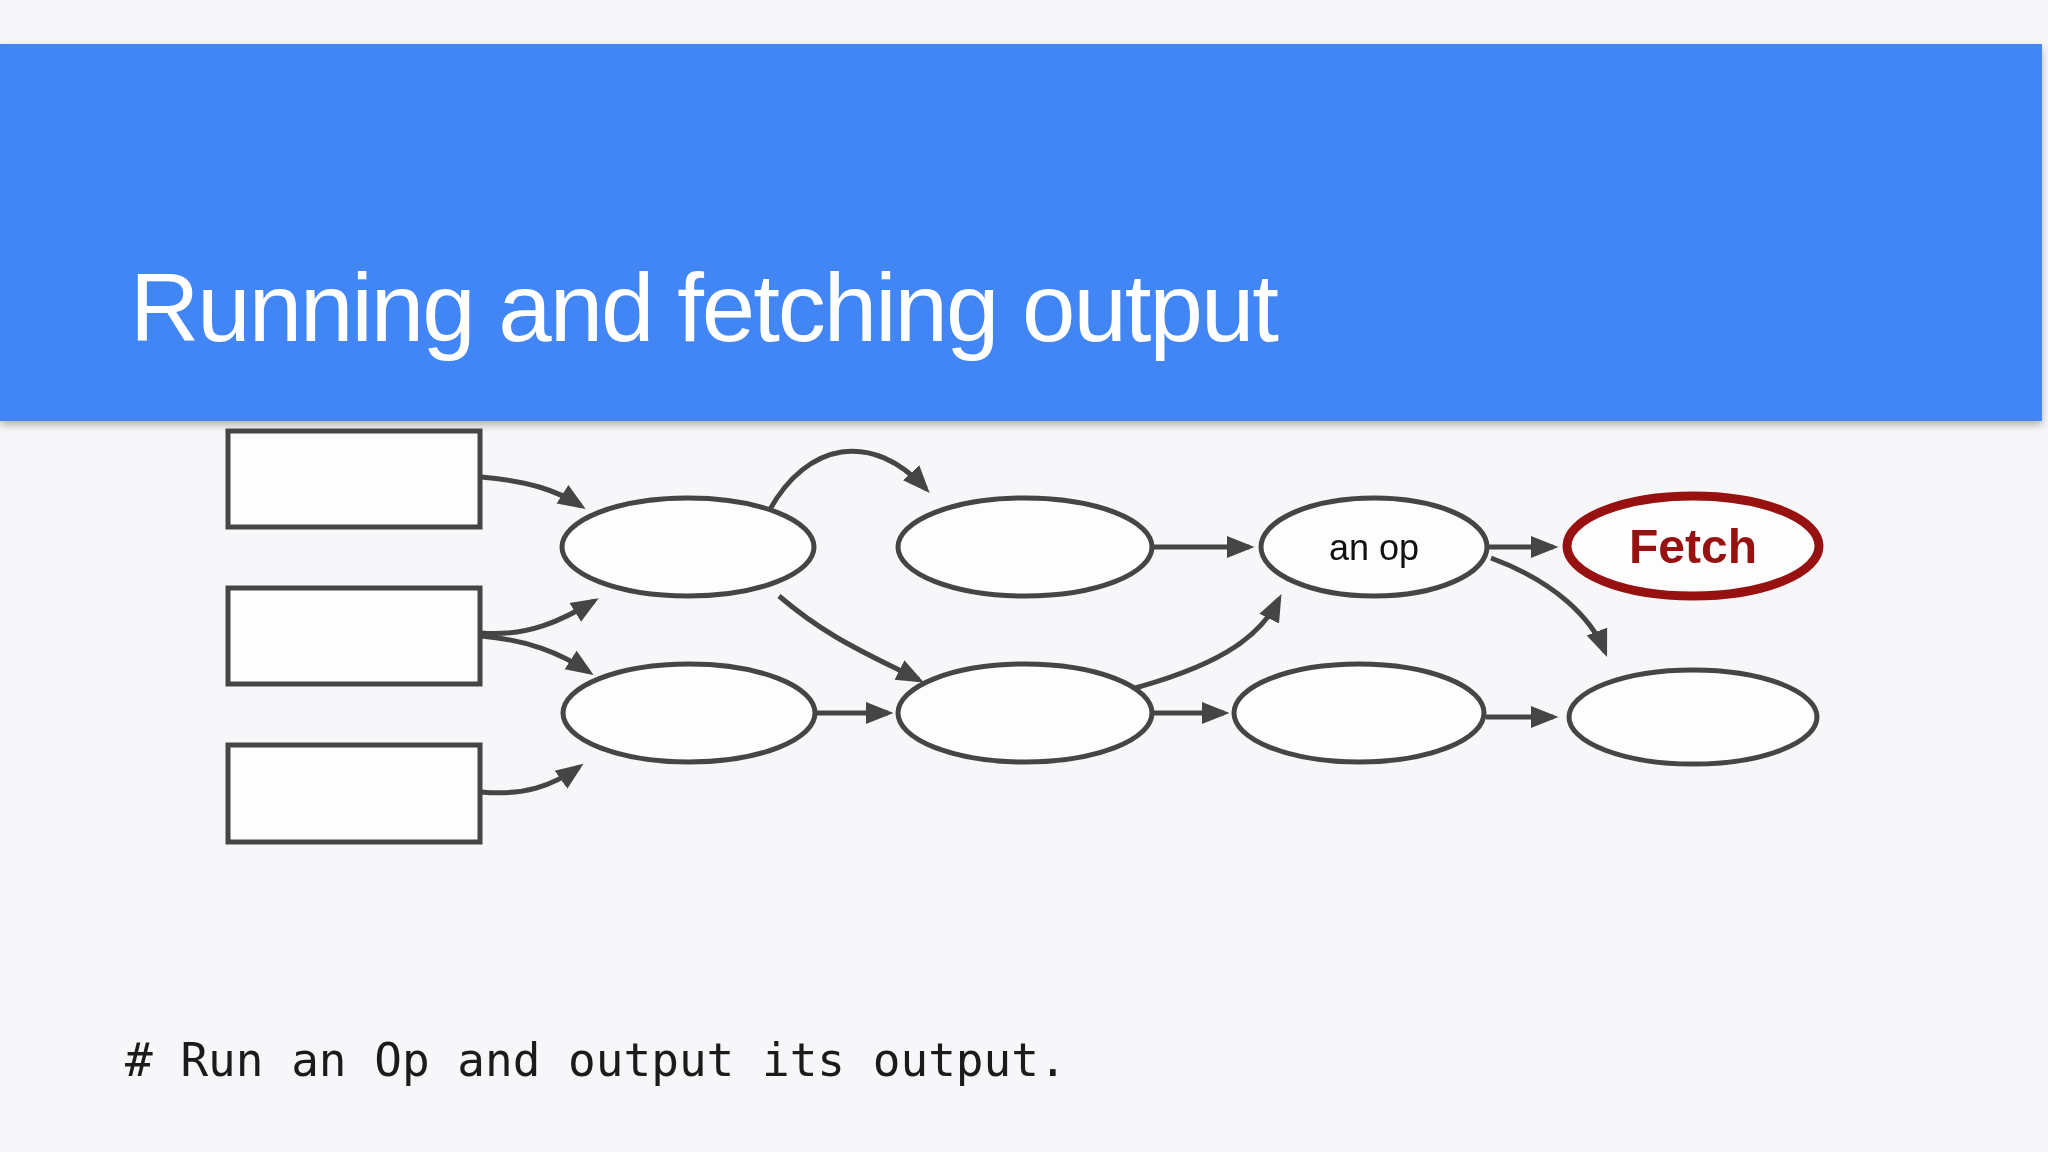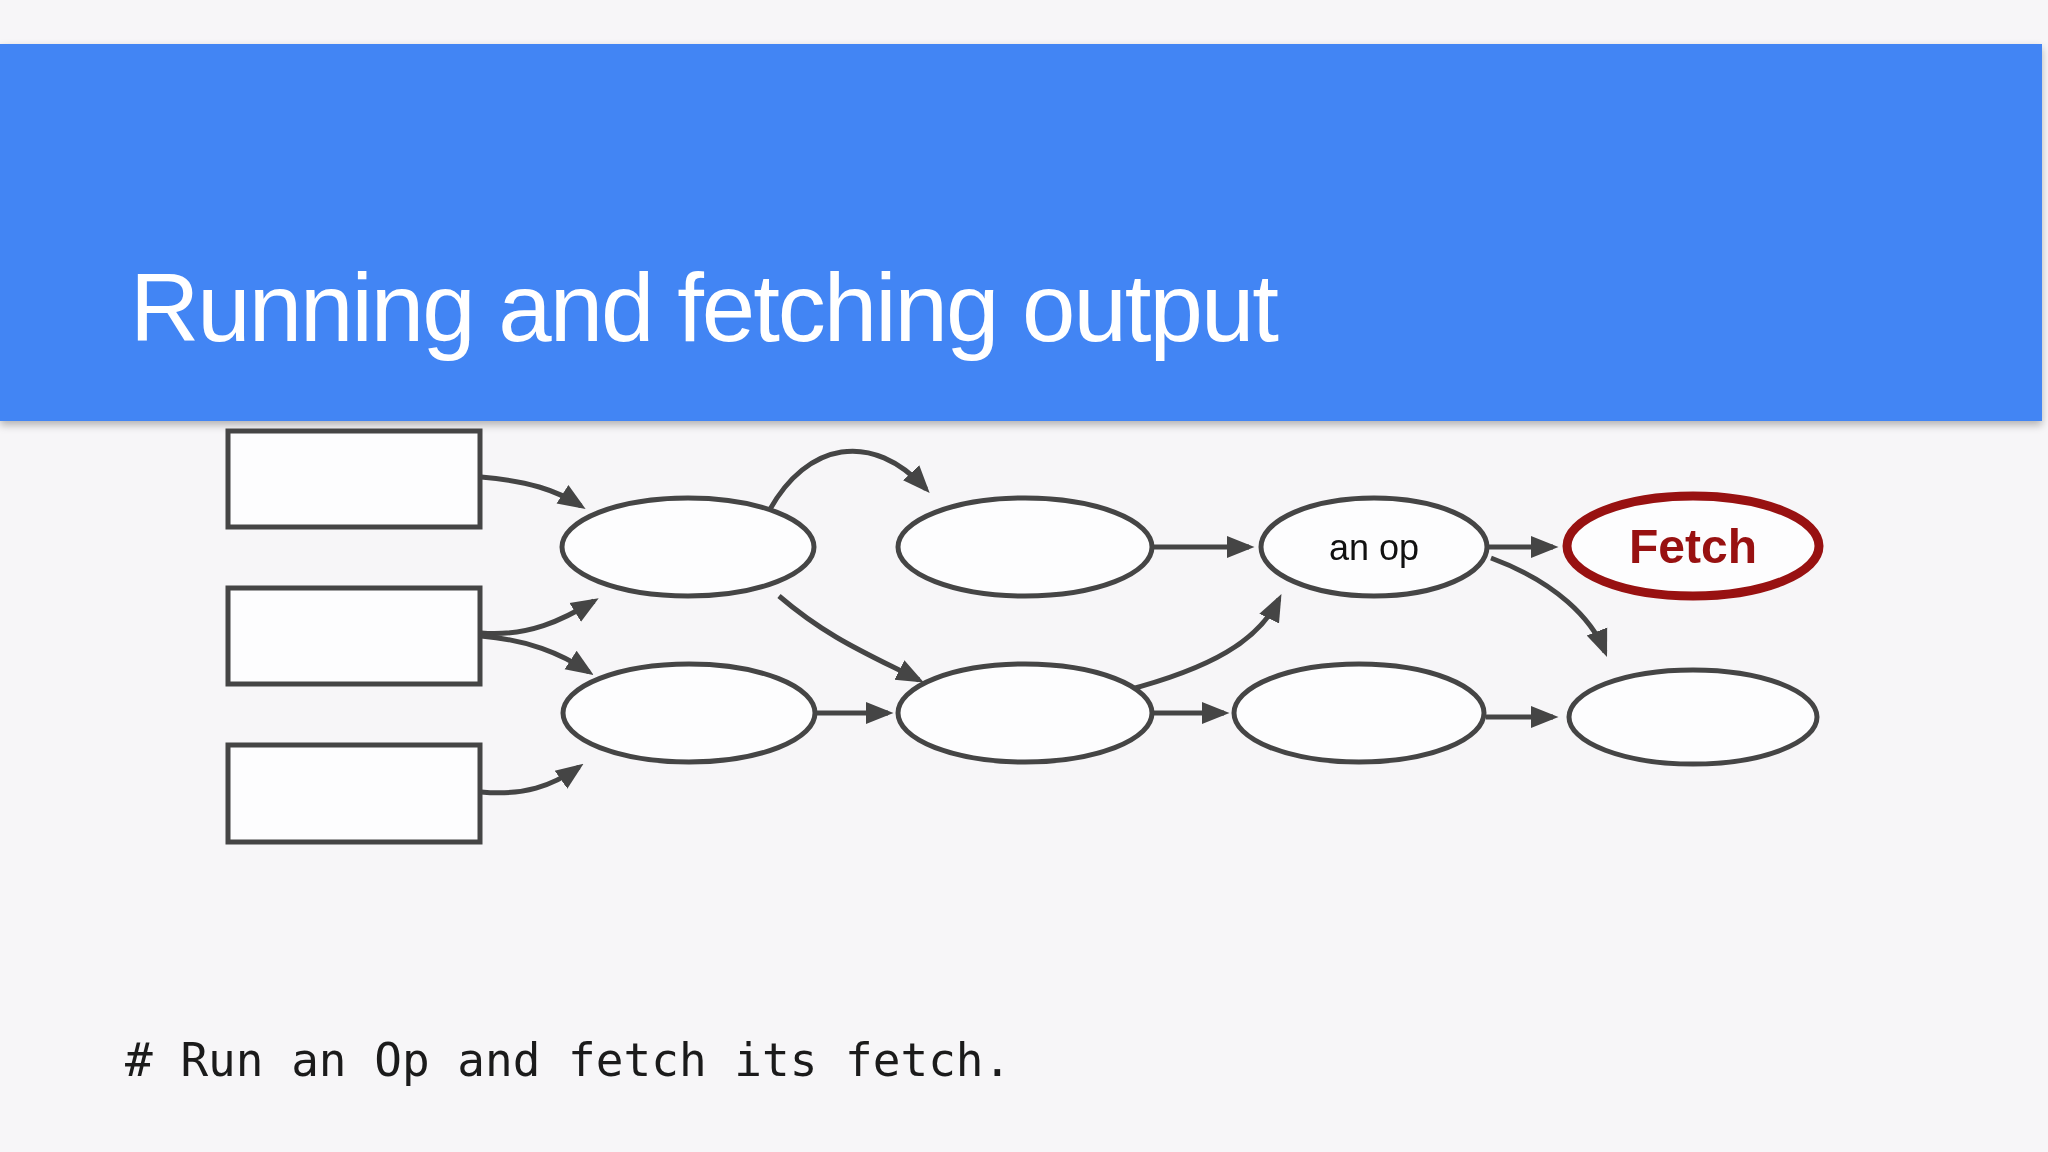--- a/index.html
+++ b/index.html
@@ -124,18 +124,18 @@
     <ellipse class="node" cx="1374" cy="547" rx="113" ry="49"></ellipse>
     <ellipse class="node" cx="1359" cy="713" rx="125" ry="49"></ellipse>
     <ellipse class="fetch-node" cx="1693" cy="546" rx="126" ry="50"></ellipse>
     <ellipse class="node" cx="1693" cy="717" rx="124" ry="47"></ellipse>
 
     <text class="node-label" x="1374" y="560">an op</text>
     <text class="fetch-label" x="1693" y="563">Fetch</text>
   </svg>
 
   <div class="code">
-    <div># Run an Op and fetch its fetch.</div>
+    <div># Run an Op and output its output.</div>
     
     
   </div>
 
 </div>
 
 </body></html>

